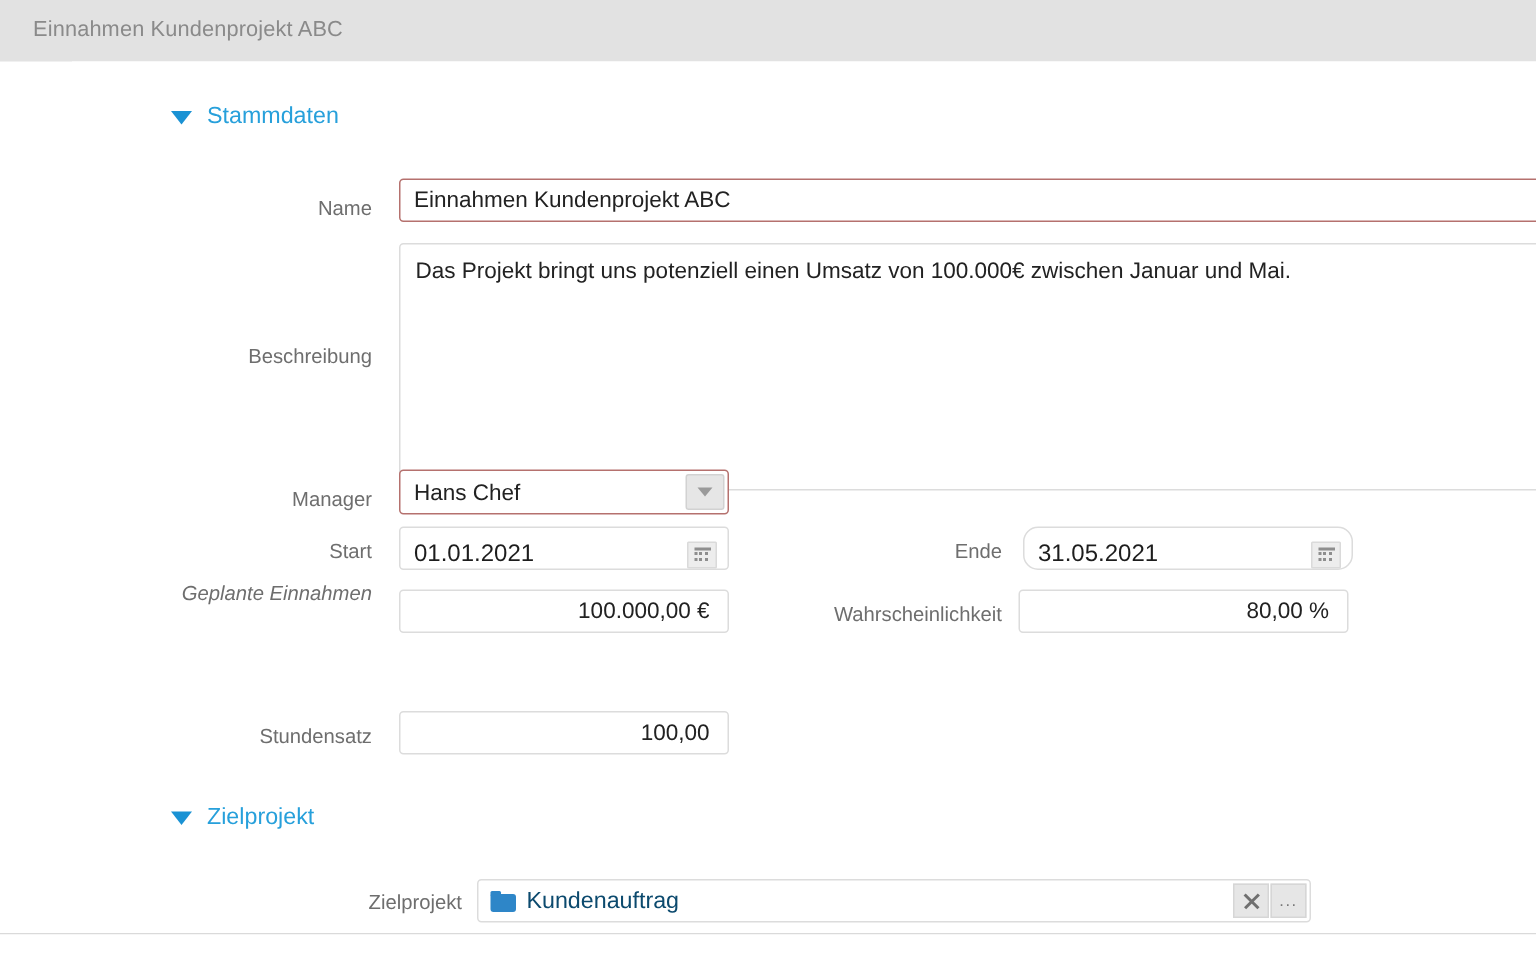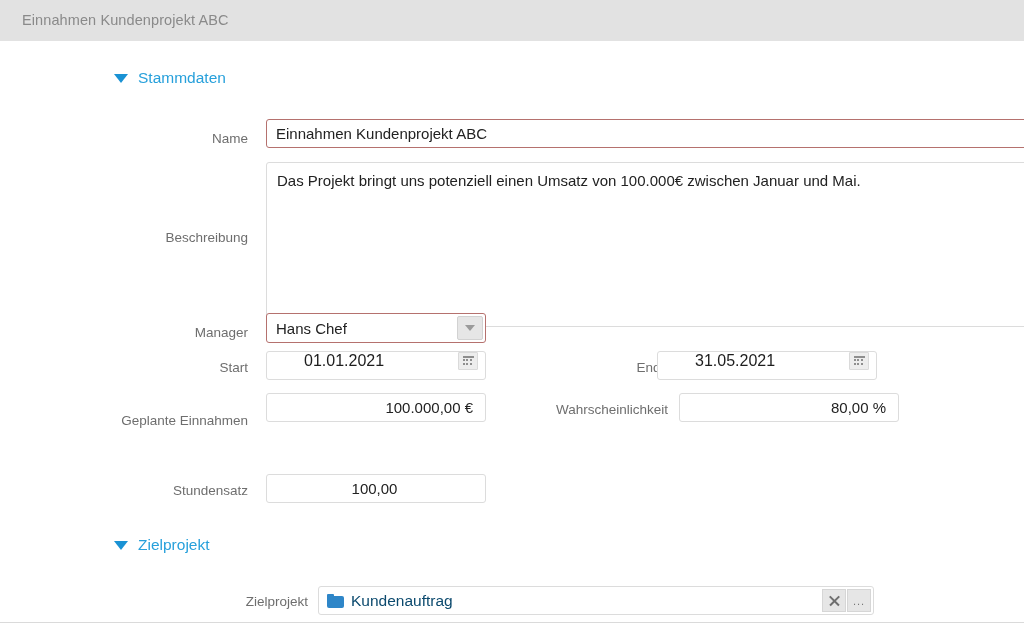--- a/index.html
+++ b/index.html
@@ -156,22 +156,21 @@
   }
 
   
   .date-wrap {
     position: absolute;
     box-sizing: border-box;
     border: 1px solid #dcdcdc;
     border-radius: 3px;
     background: #ffffff;
     display: flex;
-    align-items: flex-start;
-    padding-left: 28px;
+    align-items: flex-end;
   }
   .date-val {
     flex: 1;
     padding-left: 9px;
     font-size: 16px;
     color: #1d1d1d;
     white-space: nowrap;
     overflow: hidden;
   }
   .cal-btn {
@@ -320,43 +319,43 @@
         <i style="left:3.5px; top:3px; width:2px; height:2px;"></i>
         <i style="left:7px; top:3px; width:2px; height:2px;"></i>
         <i style="left:0; top:6.5px; width:2px; height:2px;"></i>
         <i style="left:3.5px; top:6.5px; width:2px; height:2px;"></i>
         <i style="left:7px; top:6.5px; width:2px; height:2px;"></i>
       </div>
     </div>
   </div>
 
   <div class="fld-label" style="left:480px; top:319px; width:140px;">Ende</div>
-  <div class="date-wrap" style="left:609px; top:310px; width:220px; height:29px;">
+  <div class="date-wrap" style="left:634px; top:310px; width:220px; height:29px;border-radius:10px;">
     <div class="date-val">31.05.2021</div>
     <div class="cal-btn">
       <div class="cal-glyph">
         <i style="left:0; top:0; width:11px; height:2px;"></i>
         <i style="left:0; top:3px; width:2px; height:2px;"></i>
         <i style="left:3.5px; top:3px; width:2px; height:2px;"></i>
         <i style="left:7px; top:3px; width:2px; height:2px;"></i>
         <i style="left:0; top:6.5px; width:2px; height:2px;"></i>
         <i style="left:3.5px; top:6.5px; width:2px; height:2px;"></i>
         <i style="left:7px; top:6.5px; width:2px; height:2px;"></i>
       </div>
     </div>
   </div>
 
-  <div class="fld-label" style="left:20px; top:372px; width:180px;">Geplante Einnahmen</div>
+  <div class="fld-label" style="left:20px; top:347px; width:180px;font-style:italic;">Geplante Einnahmen</div>
   <input class="inp num" type="text" readonly="" style="left: 218px; top: 352px; width: 220px; height: 29px;" value="100.000,00 €">
 
   <div class="fld-label" style="left:440px; top:361px; width:180px;">Wahrscheinlichkeit</div>
   <input class="inp num" type="text" readonly="" style="left: 631px; top: 352px; width: 220px; height: 29px;" value="80,00 %">
 
   <div class="fld-label" style="left:60px; top:442px; width:140px;">Stundensatz</div>
-  <input class="inp num" type="text" readonly="" style="left: 218px; top: 433px; width: 220px; height: 29px; text-align: center;" value="100,00">
+  <input class="inp num" type="text" readonly="" style="left: 218px; top: 433px; width: 220px; height: 29px;" value="100,00">
 
   <div class="section-header" style="left:66px; top:495px;">
     <span class="tri"></span>
     <span class="section-title">Zielprojekt</span>
   </div>
 
   <div class="fld-label" style="left:120px; top:553px; width:140px;">Zielprojekt</div>
   <div class="picker" style="left:270px; top:545px; width:556px; height:29px;">
     <div class="picker-val">
       <span class="folder-ico">

